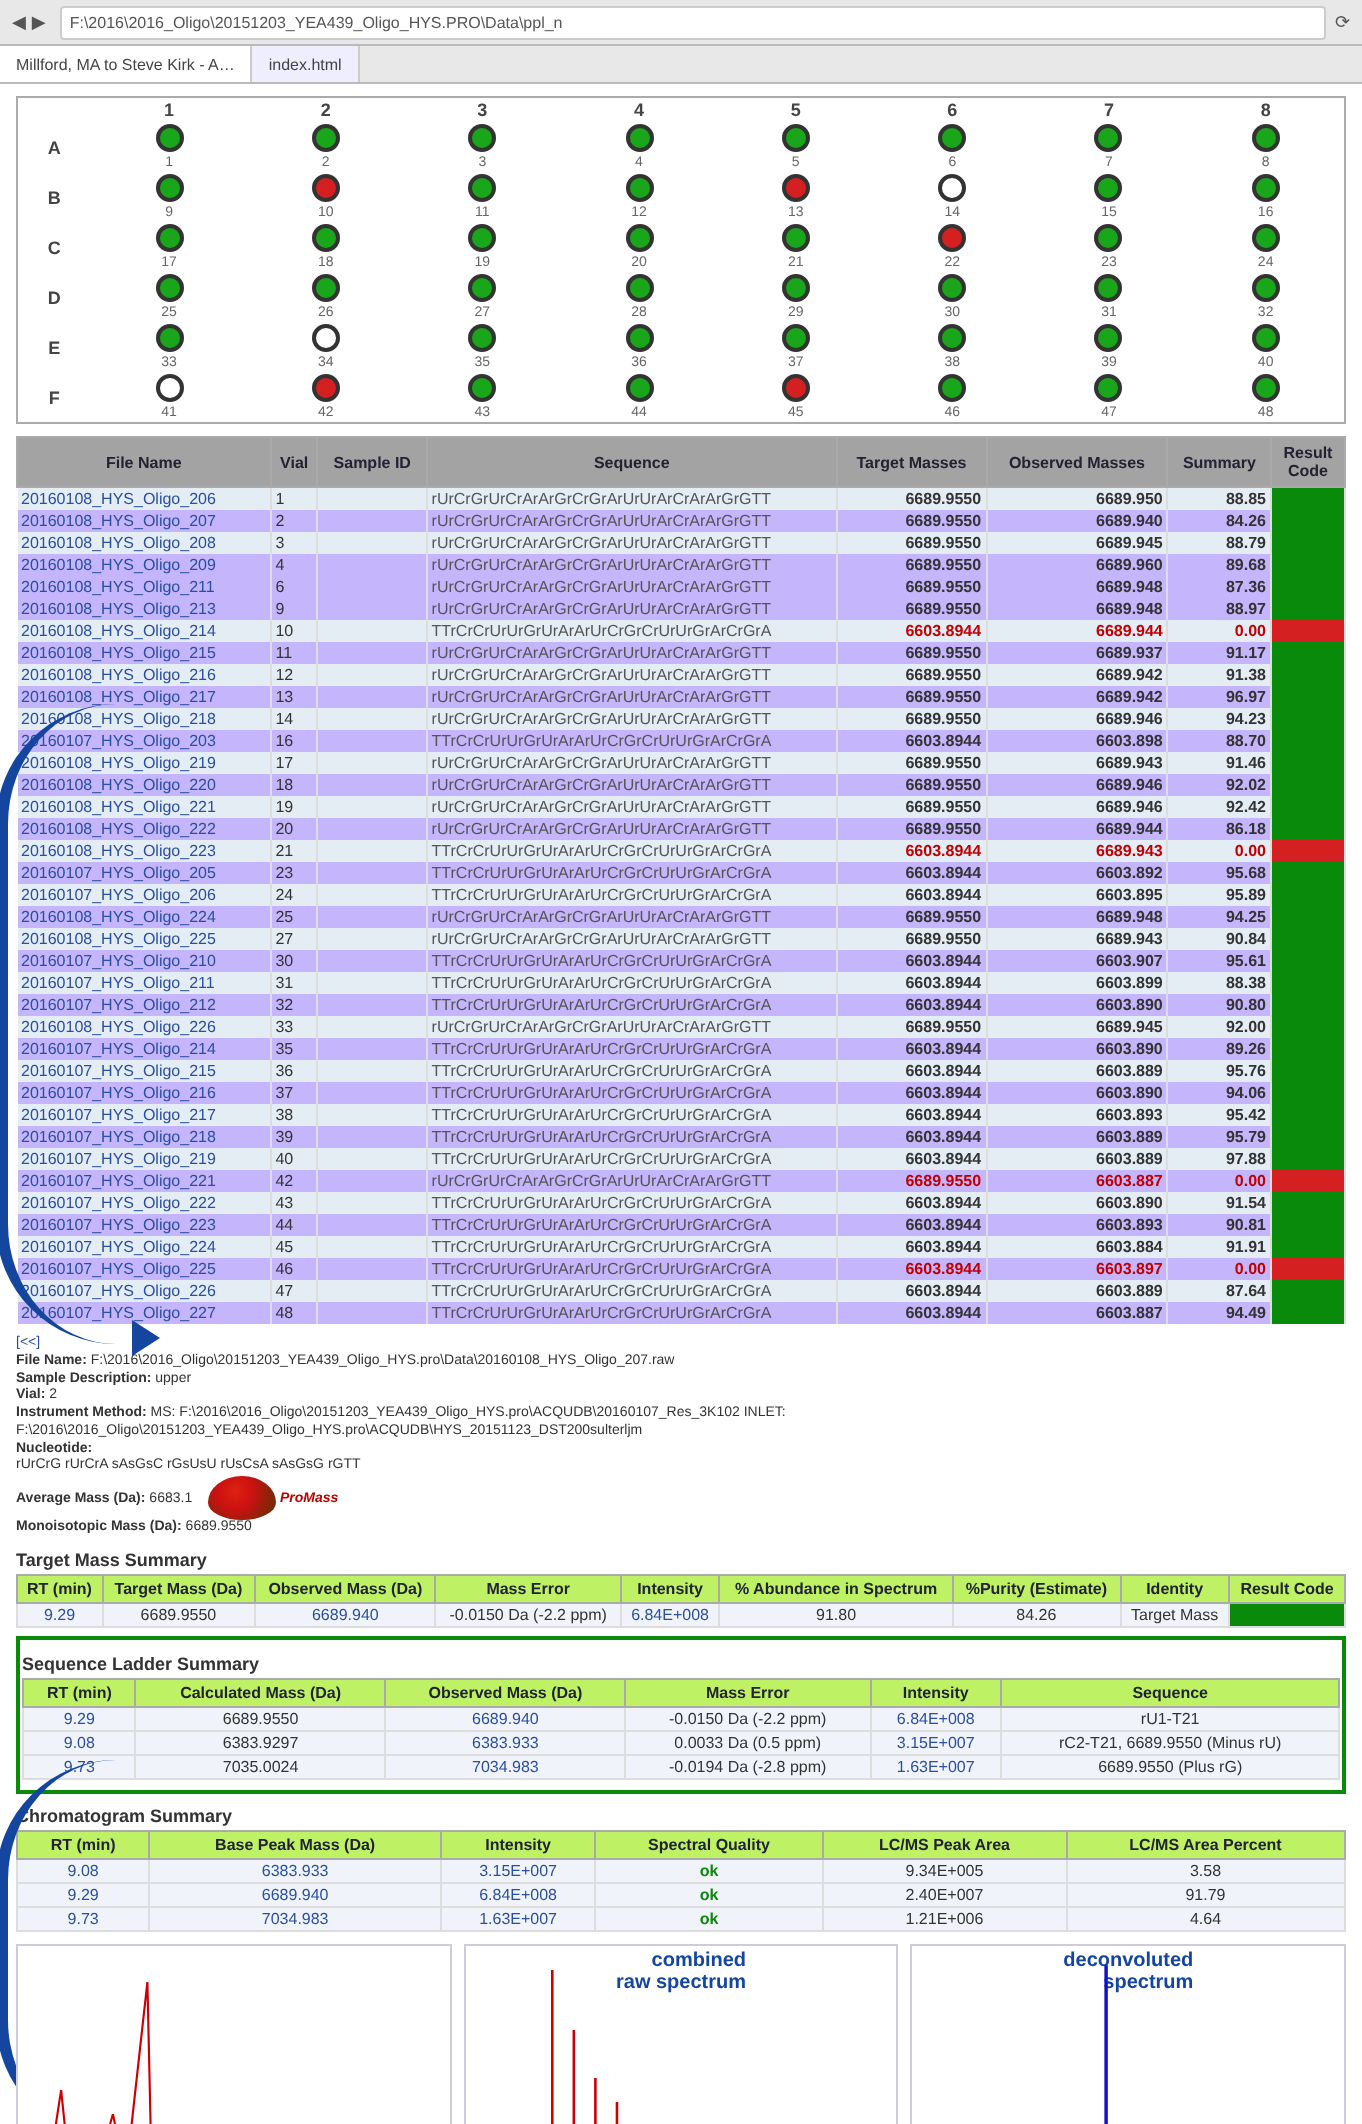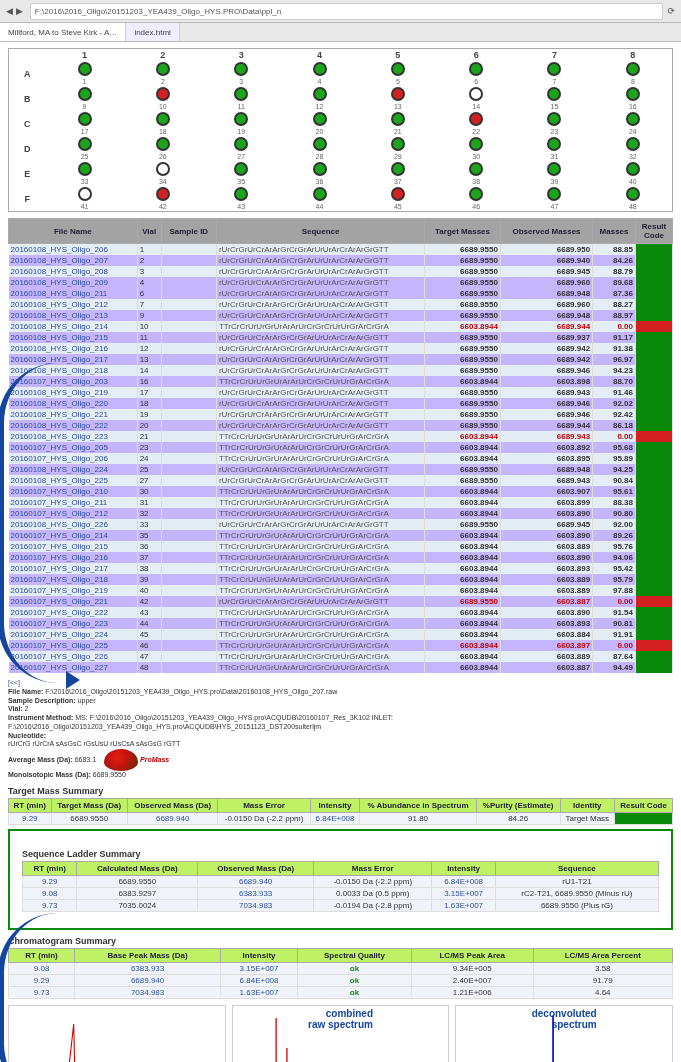--- a/index.html
+++ b/index.html
@@ -36,21 +36,21 @@
   .meta{font-size:7px;color:#333;margin:6px 0;line-height:1.25}
   .meta b{font-weight:bold}
   .logo{display:inline-block;vertical-align:middle;background:radial-gradient(circle at 40% 35%,#d21,#c11 35%,#530);width:34px;height:22px;border-radius:50% 50% 50% 50%/60% 60% 40% 40%;position:relative;margin-left:6px}
   
   .section-title{font-weight:bold;font-size:9px;margin:6px 0 2px}
   .sumtbl{width:100%;border-collapse:collapse;font-size:8px;margin-bottom:4px}
   .sumtbl th{background:#bef264;padding:2px 3px;border:1px solid #aaa;color:#223}
   .sumtbl td{padding:1px 3px;border:1px solid #ddd;text-align:center;background:#f0f4fa}
   .sumtbl td.b{color:#2a4fa0}
   .sumtbl td.ok{color:#0a8a0a;font-weight:bold}
-  .ladder-box{border:2px solid #0a8a0a;padding:12px;margin-bottom:4px}
+  .ladder-box{border:2px solid #0a8a0a;padding:1px;margin-bottom:4px}
   
   .arrow-layer{position:relative}
   .arc{position:absolute;width:70px;height:120px;border:6px solid #1446a0;border-right:none;border-top:none;border-bottom:none;border-radius:60px 0 0 60px;left:-10px}
   .arc::after{content:"";position:absolute;right:-6px;bottom:-6px;border-left:14px solid #1446a0;border-top:9px solid transparent;border-bottom:9px solid transparent}
   
   .spec-row{display:flex;gap:6px;margin-top:6px}
   .spec{flex:1;height:120px;border:1px solid #ccd;position:relative;background:#fff}
   .spec-title{position:absolute;top:2px;left:50%;transform:translateX(-50%);color:#1446a0;font-size:10px;font-weight:bold;white-space:pre;text-align:right}
   svg.peaks{position:absolute;inset:0;width:100%;height:100%}
 </style>
@@ -162,21 +162,21 @@
 
 <table class="results" id="results">
       <tbody>
         <tr>
           <th>File Name</th>
           <th>Vial</th>
           <th>Sample ID</th>
           <th>Sequence</th>
           <th>Target Masses</th>
           <th>Observed Masses</th>
-          <th>Masses</th>
+          <th>Summary</th>
           <th>Result Code</th>
         </tr>
         <tr class="bg0">
           <td class="fn">20160108_HYS_Oligo_206</td>
           <td>1</td>
           <td></td>
           <td class="seq">rUrCrGrUrCrArArGrCrGrArUrUrArCrArArGrGTT</td>
           <td class="num">6689.9550</td>
           <td class="num">6689.950</td>
           <td class="num">88.85</td>
@@ -213,30 +213,20 @@
           <td class="code g"></td>
         </tr>
         <tr class="bg1">
           <td class="fn">20160108_HYS_Oligo_211</td>
           <td>6</td>
           <td></td>
           <td class="seq">rUrCrGrUrCrArArGrCrGrArUrUrArCrArArGrGTT</td>
           <td class="num">6689.9550</td>
           <td class="num">6689.948</td>
           <td class="num">87.36</td>
-          <td class="code g"></td>
-        </tr>
-        <tr class="bg0">
-          <td class="fn">20160108_HYS_Oligo_212</td>
-          <td>7</td>
-          <td></td>
-          <td class="seq">rUrCrGrUrCrArArGrCrGrArUrUrArCrArArGrGTT</td>
-          <td class="num">6689.9550</td>
-          <td class="num">6689.960</td>
-          <td class="num">88.27</td>
           <td class="code g"></td>
         </tr>
         <tr class="bg1">
           <td class="fn">20160108_HYS_Oligo_213</td>
           <td>9</td>
           <td></td>
           <td class="seq">rUrCrGrUrCrArArGrCrGrArUrUrArCrArArGrGTT</td>
           <td class="num">6689.9550</td>
           <td class="num">6689.948</td>
           <td class="num">88.97</td>

